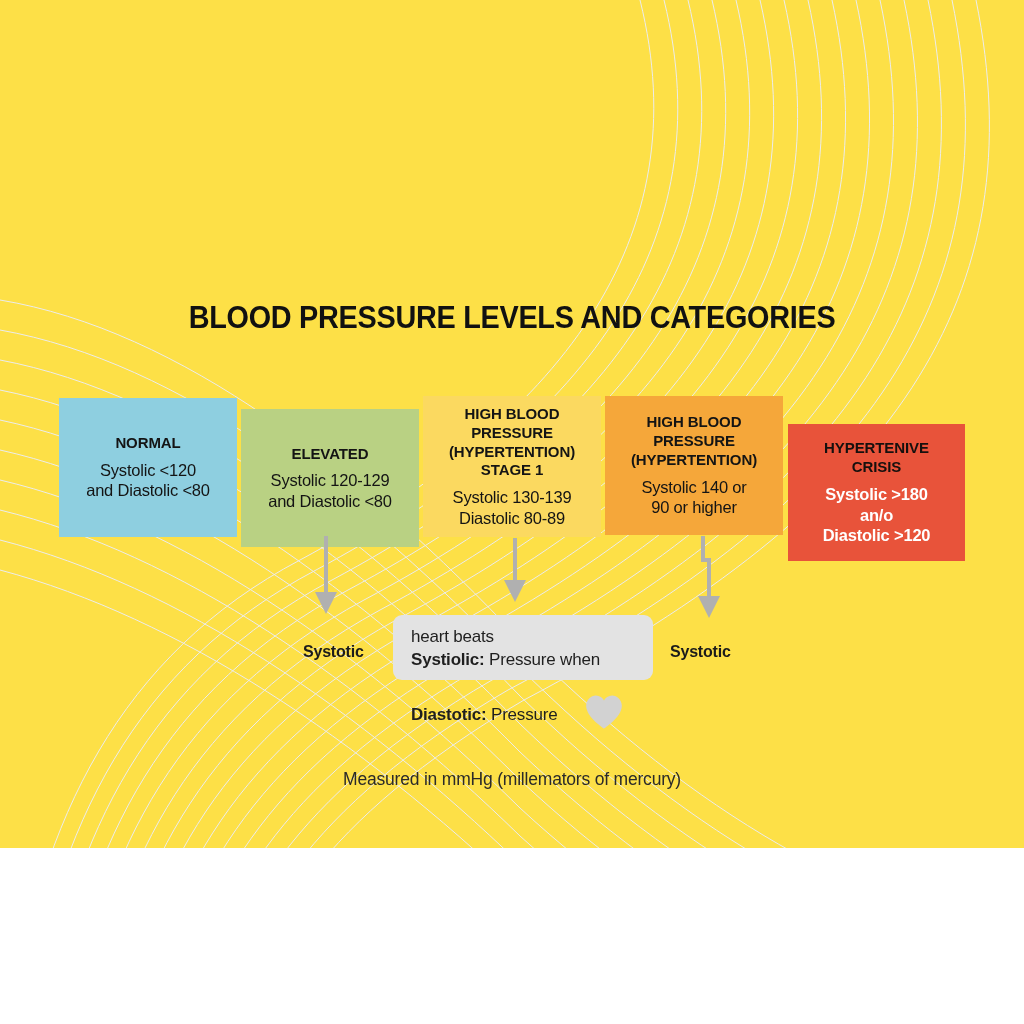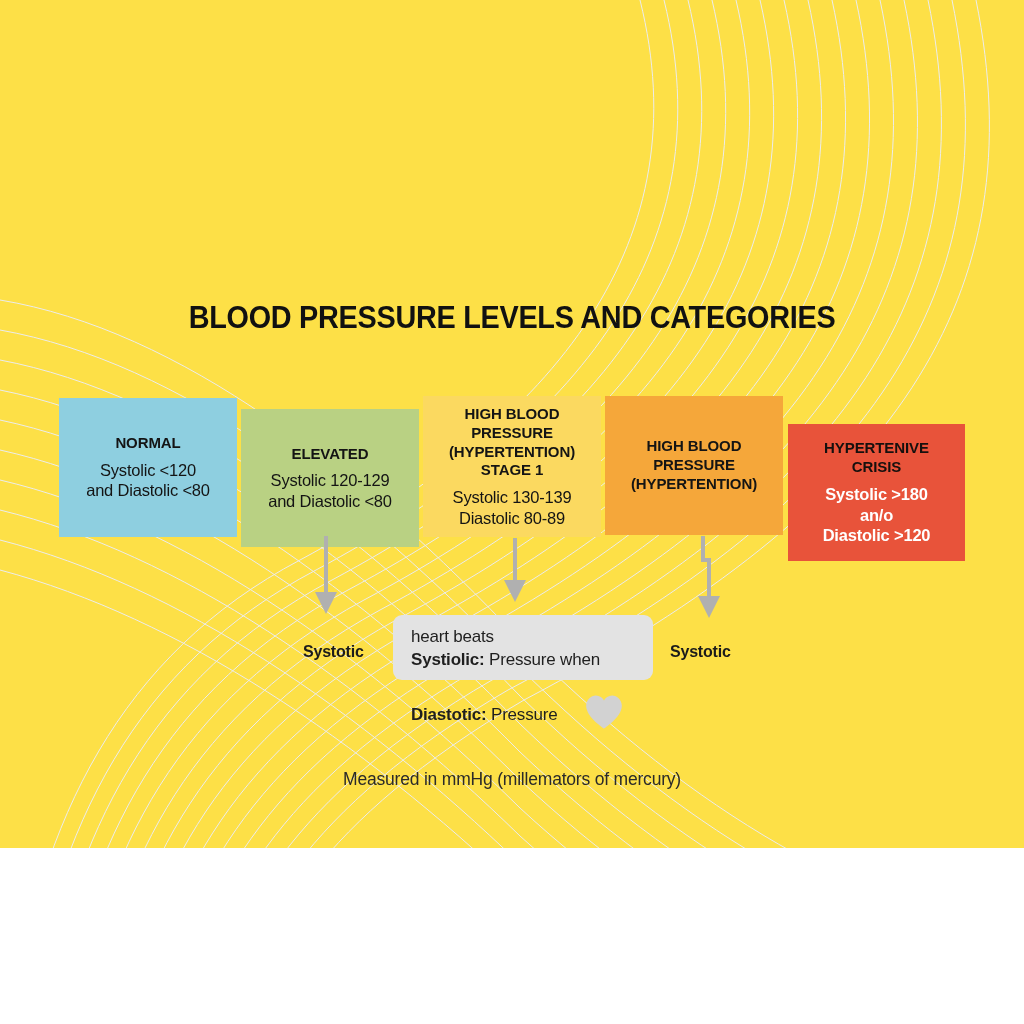--- a/index.html
+++ b/index.html
@@ -200,20 +200,24 @@
       <div>Diastolic 80-89</div>
     </div>
   </div>
 
   <div class="cat light" style="left:605px; top:396px; width:178px; height:139px; background:#f5a73a;">
     <div class="head">
       <div>HIGH BLOOD</div>
       <div>PRESSURE</div>
       <div>(HYPERTENTION)</div>
     </div>
+    <div class="body">
+      <div>Systolic 140 or</div>
+      <div>90 or higher</div>
+    </div>
   </div>
 
   <div class="cat dark" style="left:788px; top:384px; width:177px; height:137px; background:#e8533a;margin-top:40px;">
     <div class="head">
       <div>HYPERTENIVE</div>
       <div>CRISIS</div>
     </div>
     <div class="body">
       <div>Systolic &gt;180</div>
       <div>an/o</div>

